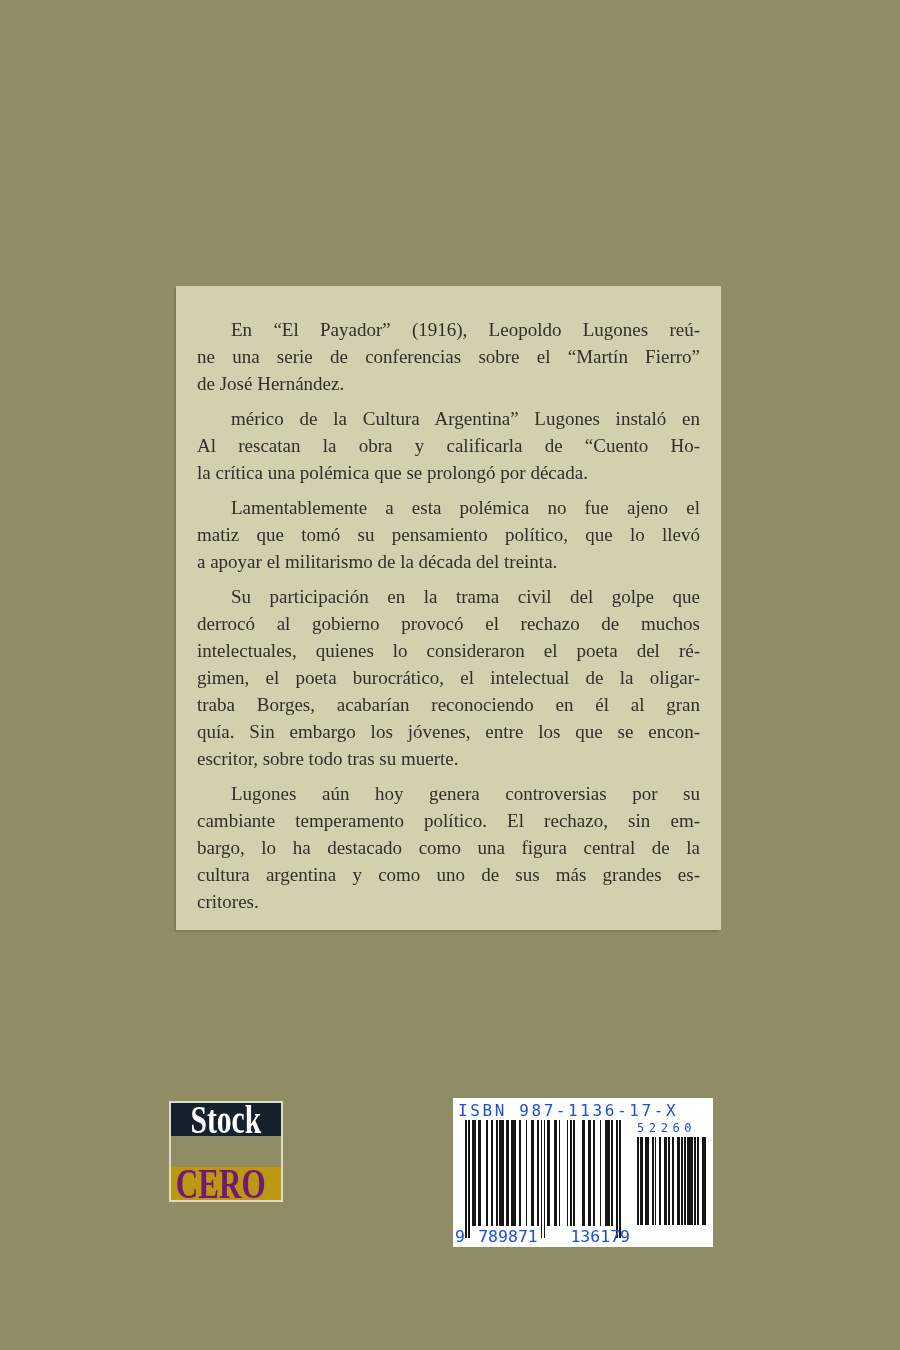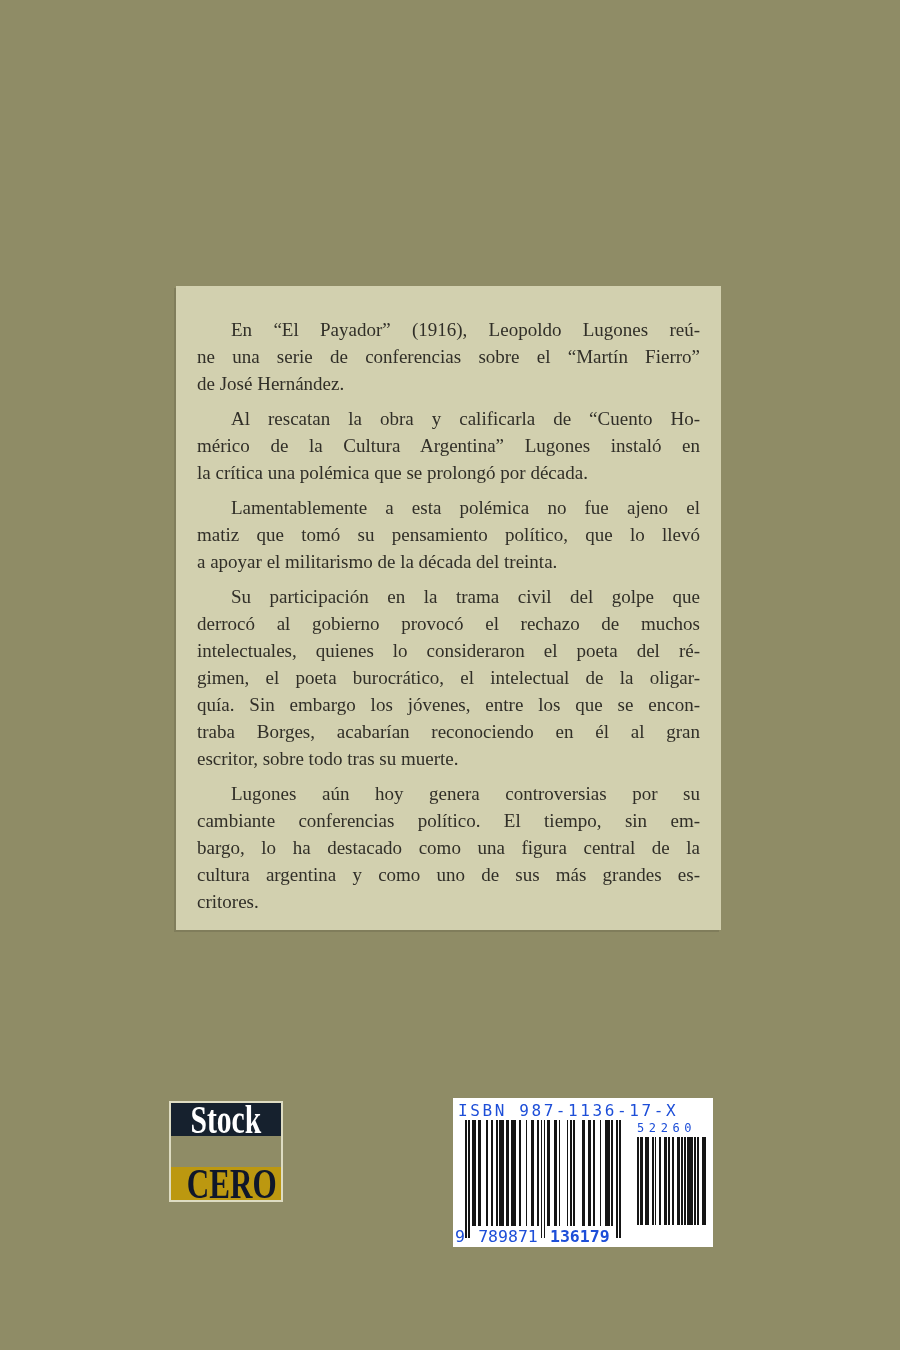--- a/index.html
+++ b/index.html
@@ -20,72 +20,72 @@
   
   .logo{
     position:absolute;left:169px;top:1101px;width:114px;height:101px;
     border:2px solid #DEDCC2;box-sizing:border-box;display:flex;flex-direction:column;gap:31px;
   }
   .logo-top{
     flex:1;background:#16212E;color:#FFFFFF;display:flex;align-items:center;justify-content:center;
     font-weight:bold;font-size:40px;line-height:1;overflow:hidden;
   }
   .logo-bottom{
-    flex:1;background:#BC9810;color:#0f172a;display:flex;align-items:center;justify-content:flex-start;
+    flex:1;background:#BC9810;color:#701a75;display:flex;align-items:center;justify-content:flex-end;
     font-weight:bold;font-size:42px;line-height:1;overflow:hidden;
   }
   .condense{display:inline-block;transform:scaleX(0.74);transform-origin:center;letter-spacing:0px;}
 
   
   .barcode-box{
     position:absolute;left:453px;top:1098px;width:260px;height:149px;background:#FFFFFF;
     font-family:"DejaVu Sans Mono","Liberation Mono",monospace;color:#1d4ed8;
   }
   .isbn-line{position:absolute;left:5px;top:3px;font-size:16px;letter-spacing:2.6px;white-space:nowrap;}
   #ean-main{position:absolute;left:12px;top:22px;width:156px;height:118px;}
   #ean-addon{position:absolute;left:183px;top:39px;width:70px;height:88px;}
   .addon-digits{position:absolute;left:184px;top:23px;font-size:12px;letter-spacing:4.6px;white-space:nowrap;}
   .ean-digits span{position:absolute;top:129px;font-size:16.5px;}
   .ean-digits .d9{left:2px;}
   .ean-digits .dg1{left:24px;width:62px;text-align:center;}
-  .ean-digits .dg2{left:97px;width:62px;text-align:left;font-weight:bold;}
+  .ean-digits .dg2{left:115px;width:62px;text-align:right;}
 </style>
 </head>
 <body>
 
 <div class="cover">
 
   <section class="panel">
     <p>
       <span class="line">En “El Payador” (1916), Leopoldo Lugones reú-</span>
       <span class="line">ne una serie de conferencias sobre el “Martín Fierro”</span>
       <span class="line last">de José Hernández.</span>
     </p>
     <p>
+      <span class="line">mérico de la Cultura Argentina” Lugones instaló en</span>
       <span class="line">Al rescatan la obra y calificarla de “Cuento Ho-</span>
-      <span class="line">mérico de la Cultura Argentina” Lugones instaló en</span>
       <span class="line last">la crítica una polémica que se prolongó por década.</span>
     </p>
     <p>
       <span class="line">Lamentablemente a esta polémica no fue ajeno el</span>
       <span class="line">matiz que tomó su pensamiento político, que lo llevó</span>
       <span class="line last">a apoyar el militarismo de la década del treinta.</span>
     </p>
     <p>
       <span class="line">Su participación en la trama civil del golpe que</span>
       <span class="line">derrocó al gobierno provocó el rechazo de muchos</span>
       <span class="line">intelectuales, quienes lo consideraron el poeta del ré-</span>
       <span class="line">gimen, el poeta burocrático, el intelectual de la oligar-</span>
+      <span class="line">traba Borges, acabarían reconociendo en él al gran</span>
       <span class="line">quía. Sin embargo los jóvenes, entre los que se encon-</span>
-      <span class="line">traba Borges, acabarían reconociendo en él al gran</span>
       <span class="line last">escritor, sobre todo tras su muerte.</span>
     </p>
     <p>
       <span class="line">Lugones aún hoy genera controversias por su</span>
-      <span class="line">cambiante conferencias político. El tiempo, sin em-</span>
+      <span class="line">cambiante temperamento político. El rechazo, sin em-</span>
       <span class="line">bargo, lo ha destacado como una figura central de la</span>
       <span class="line">cultura argentina y como uno de sus más grandes es-</span>
       <span class="line last">critores.</span>
     </p>
   </section>
 
   <div class="logo">
     <div class="logo-top">
       <span class="condense">Stock</span>
     </div>

